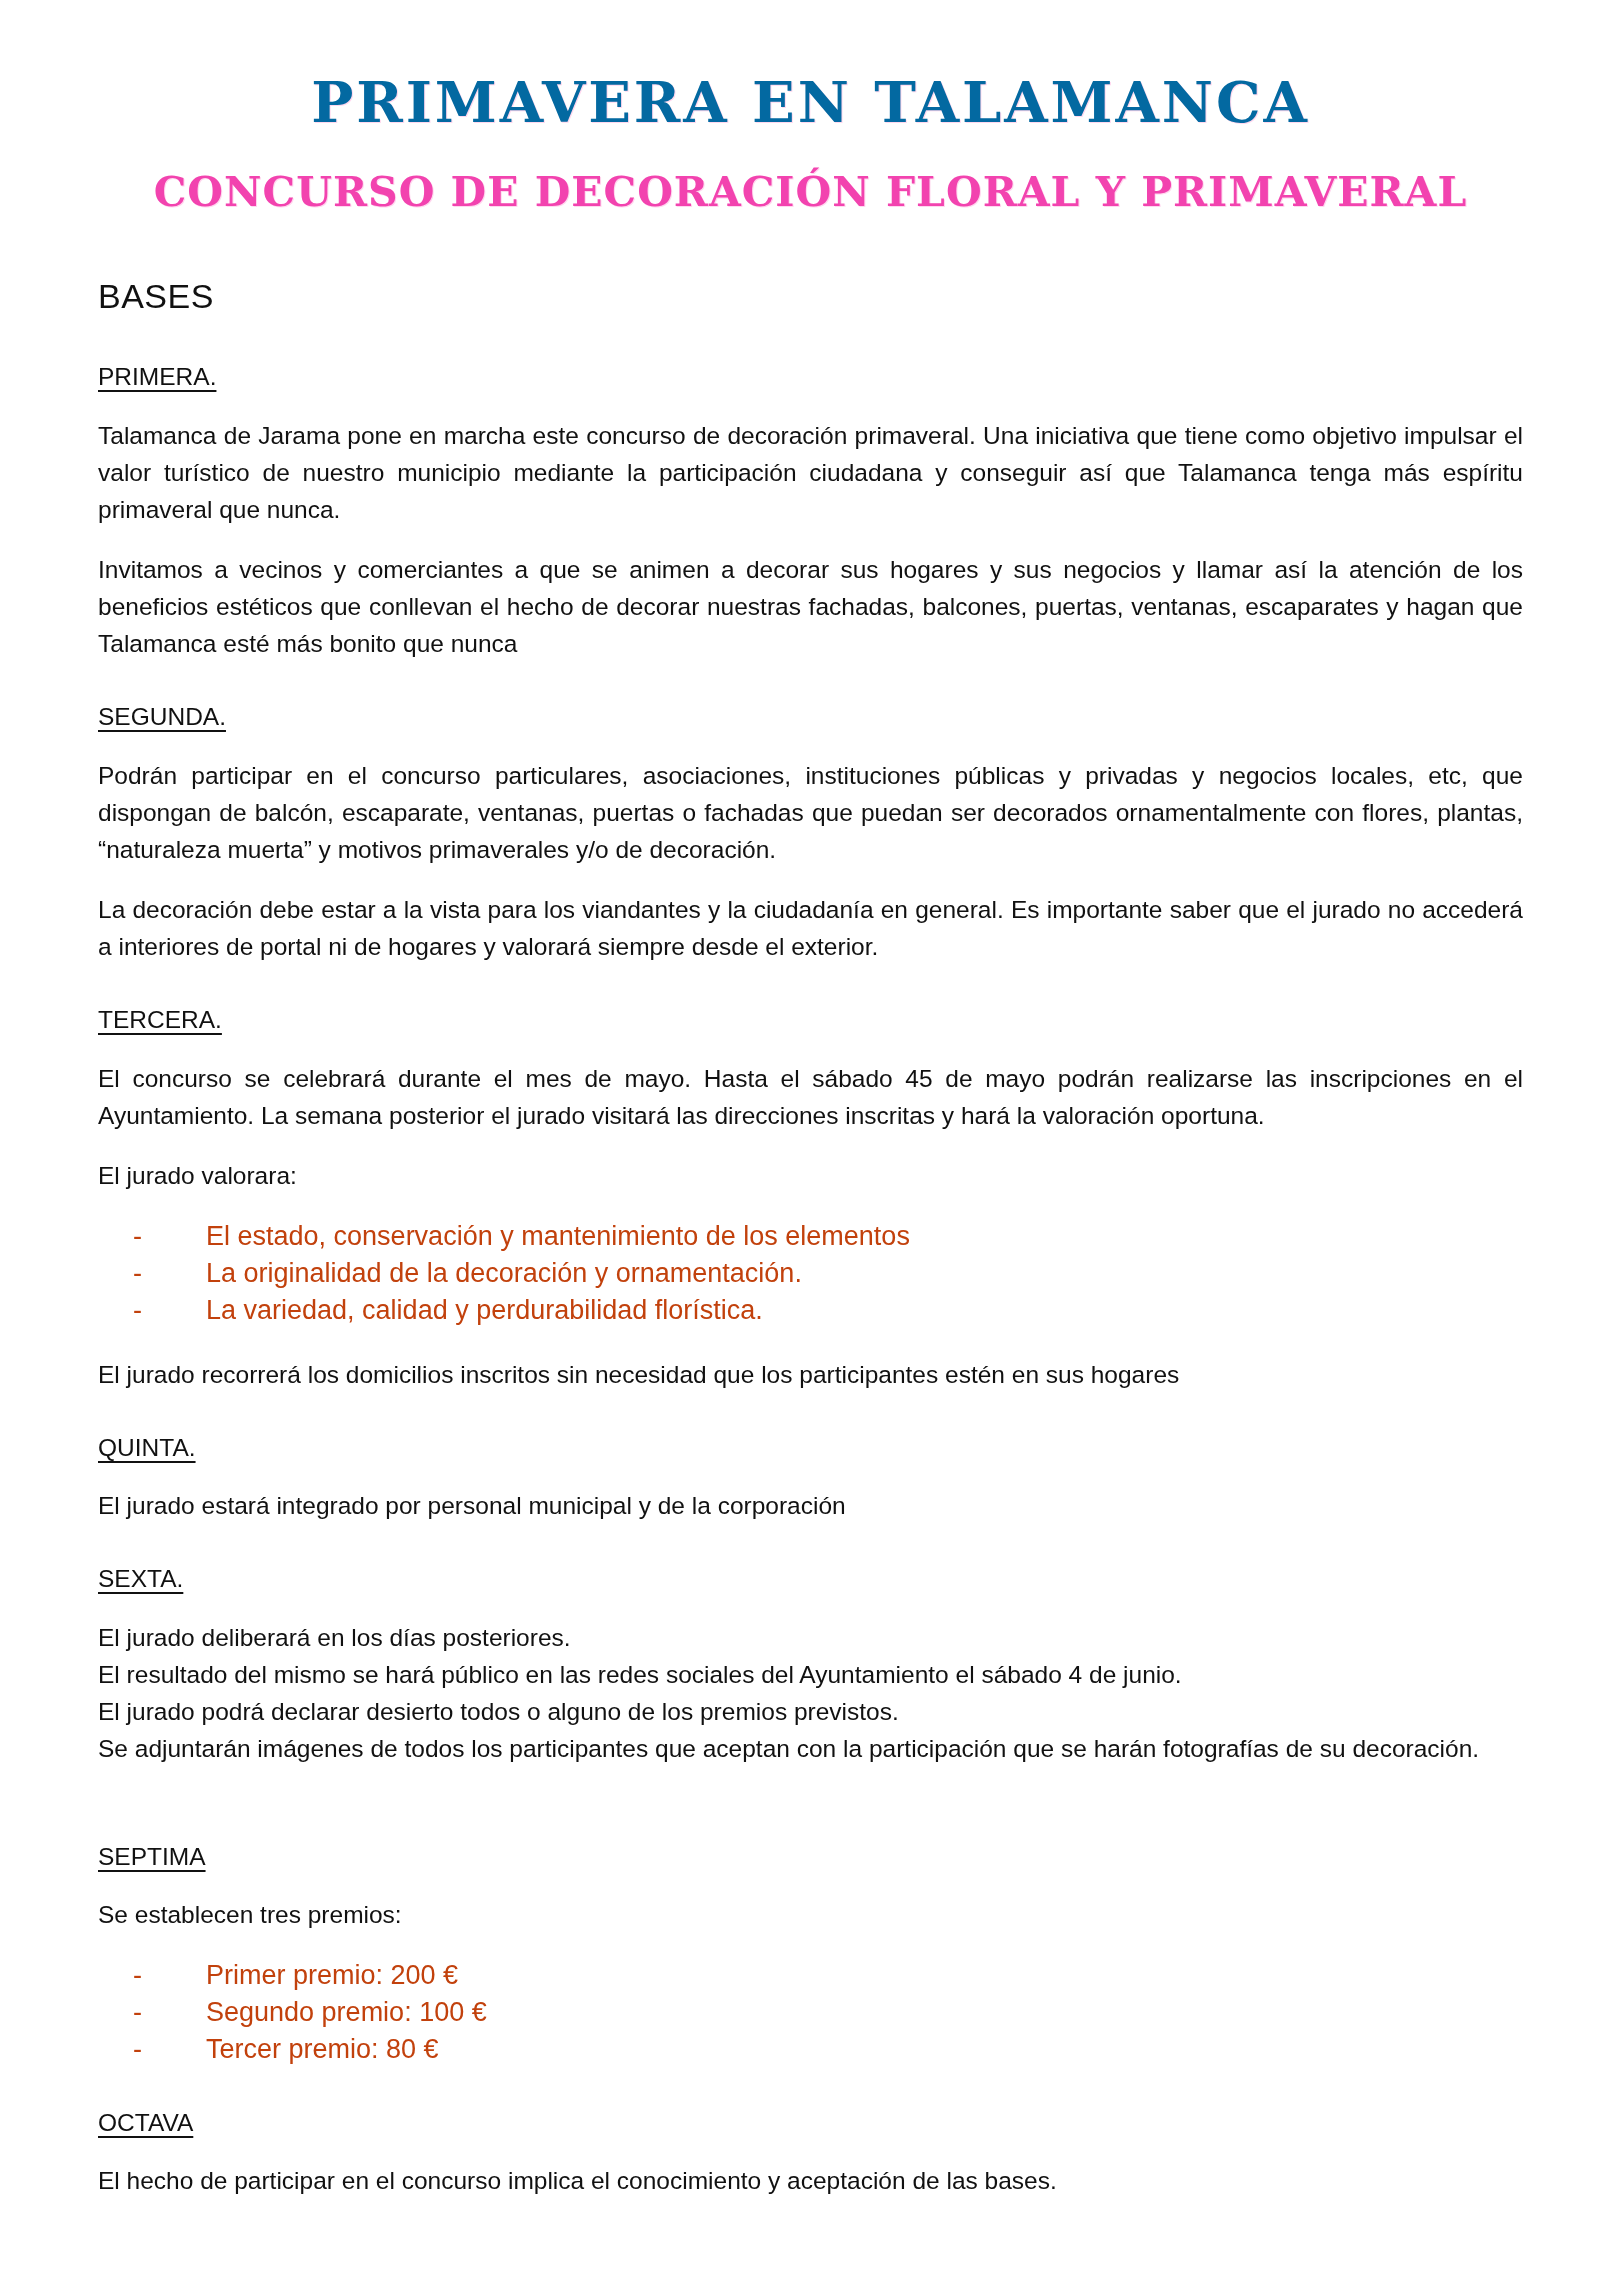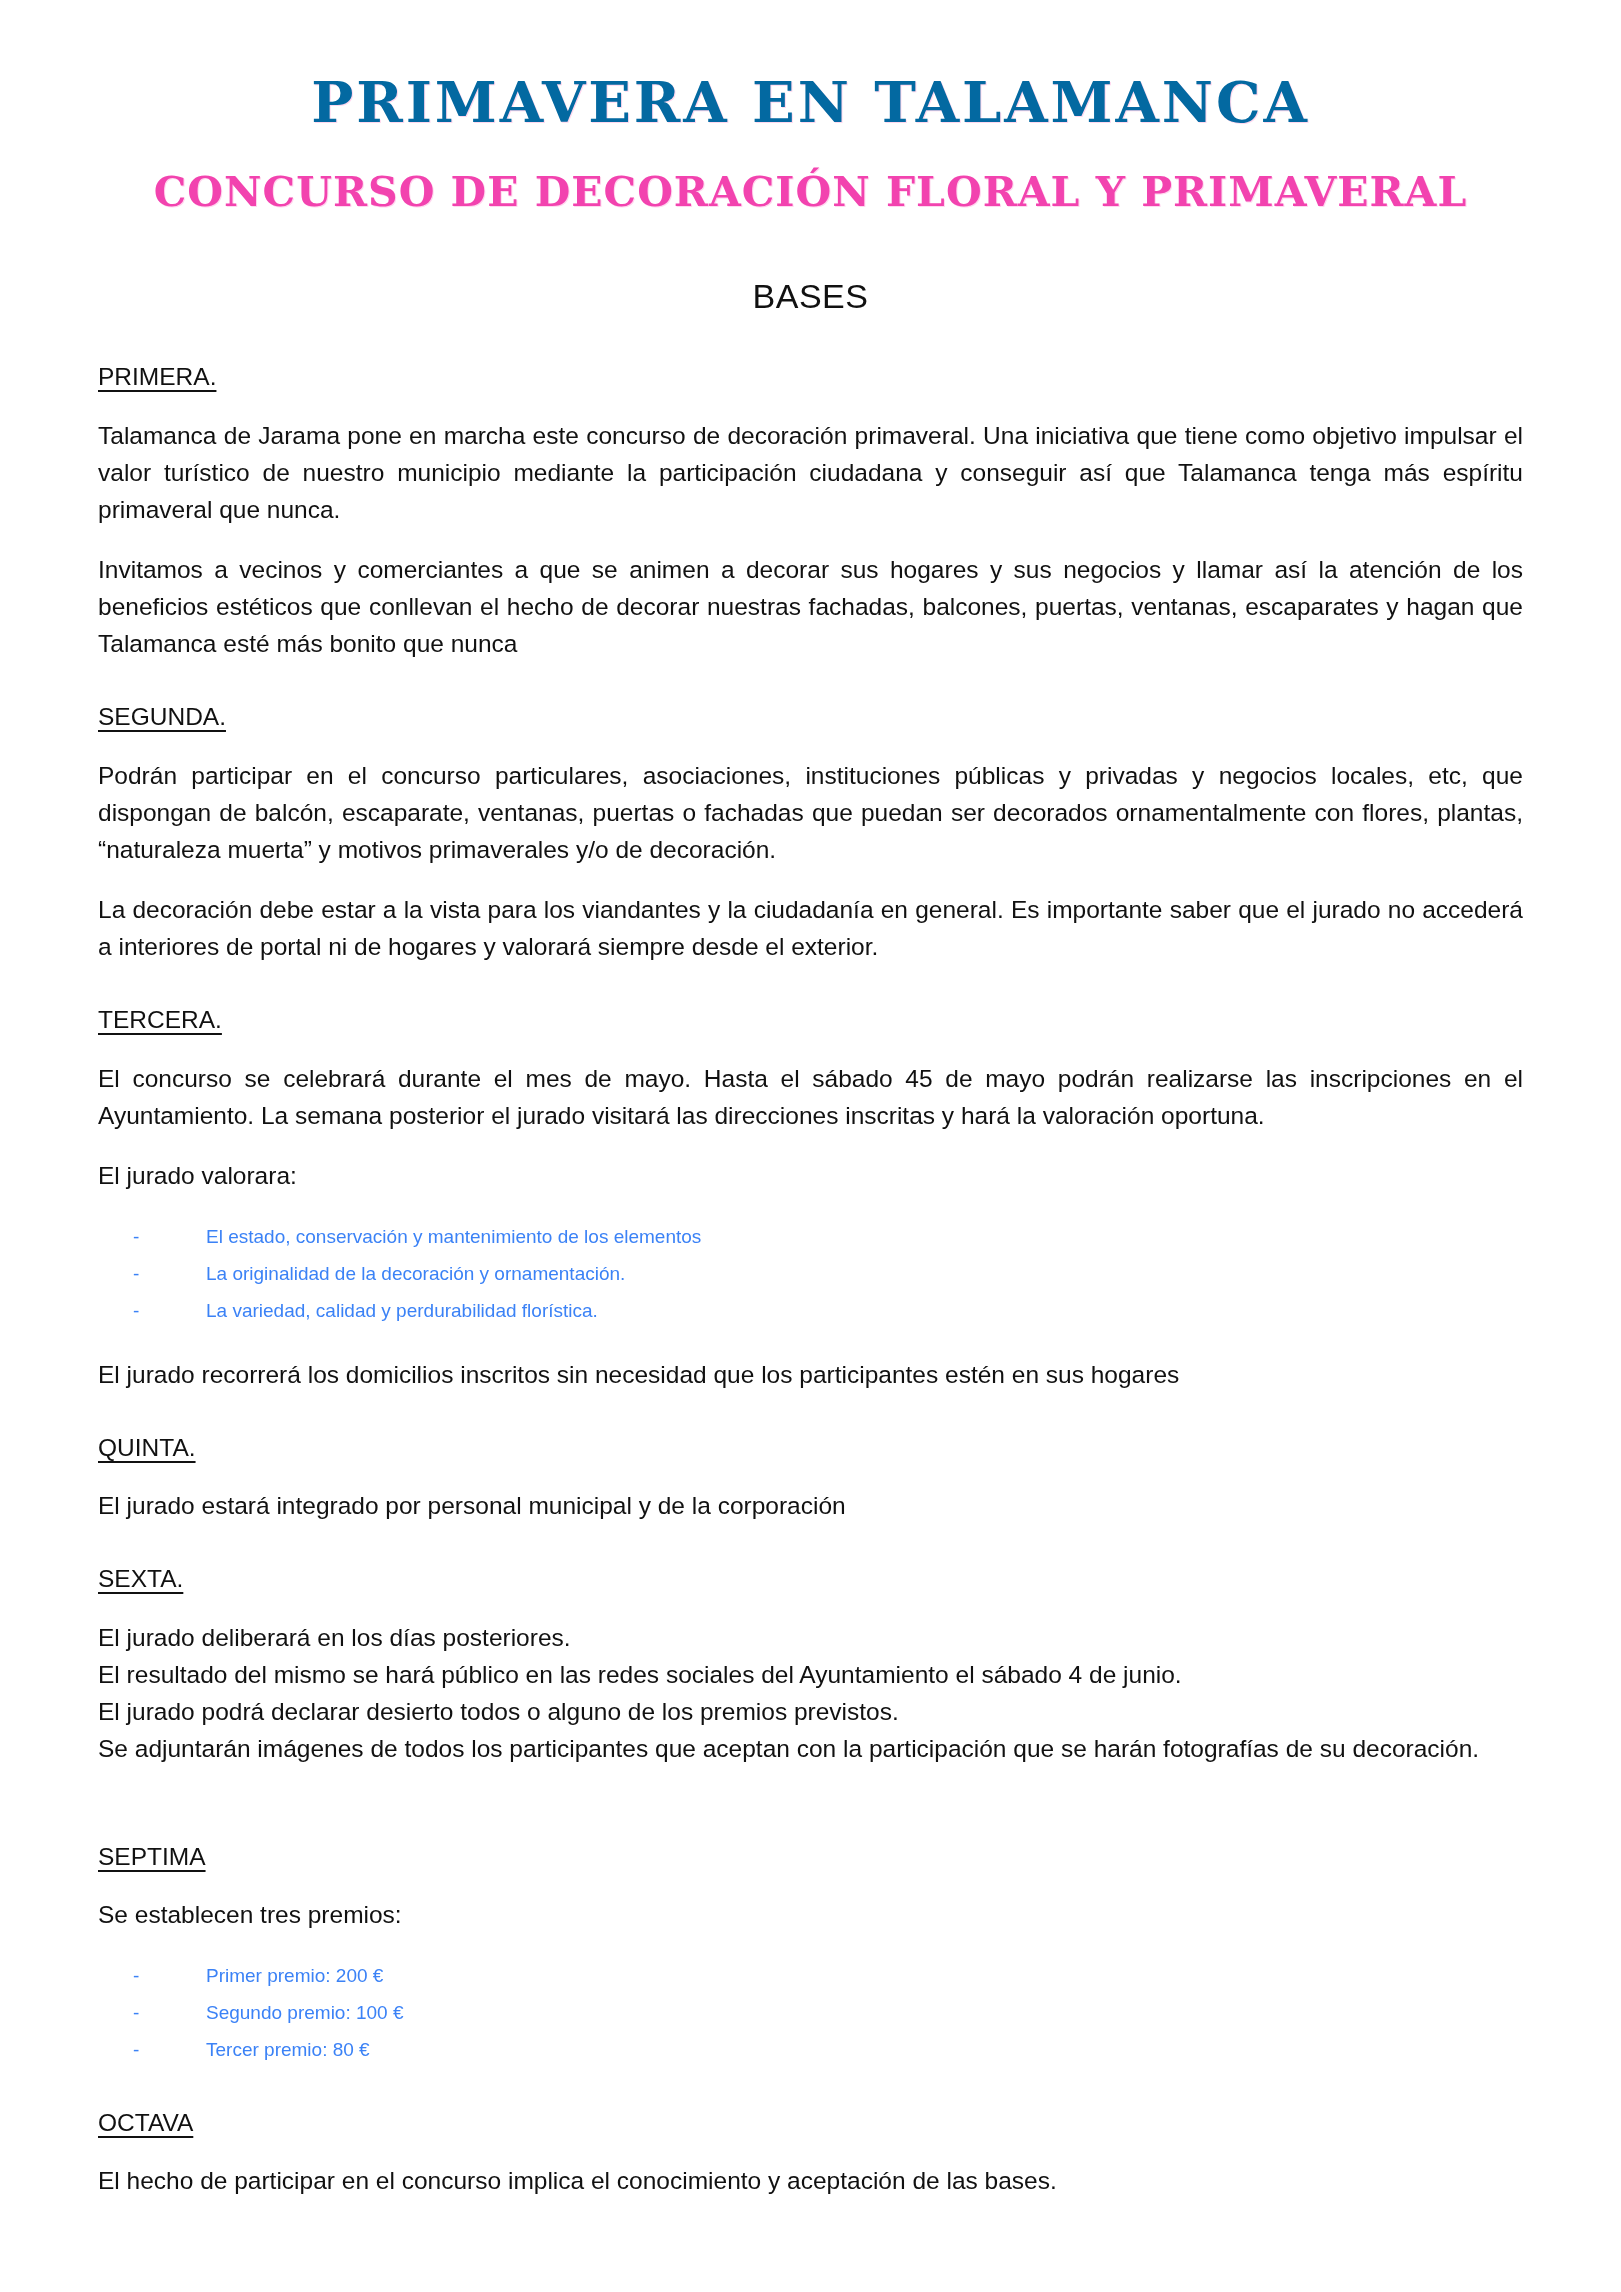--- a/index.html
+++ b/index.html
@@ -35,21 +35,21 @@
     text-align: center;
     font-family: "DejaVu Serif", serif;
     font-weight: bold;
     font-size: 41px;
     letter-spacing: 1px;
     color: #f243af;
     text-shadow: 1px 1px 0 #ffd7ee;
   }
   .bases-heading {
     margin: 0 0 47px 0;
-    text-align: center;
+    text-align: left;
     font-size: 34px;
     font-weight: 500;
     letter-spacing: 0.5px;
     color: #111;
   }
   .section-heading {
     margin: 41px 0 25.5px 0;
     font-size: 24.5px;
     font-weight: 400;
     text-decoration: underline;
@@ -77,23 +77,23 @@
     margin: 0 0 8px 0;
   }
   ul.dash-list {
     list-style: none;
     margin: 5.9px 0 27.4px 0;
     padding: 0;
   }
   ul.dash-list li {
     position: relative;
     padding-left: 108px;
-    font-size: 19px;
+    font-size: 27px;
     line-height: 37px;
-    color: #3b82f6;
+    color: #c2410c;
   }
   ul.dash-list li::before {
     content: "-";
     position: absolute;
     left: 35px;
     top: 0;
   }
 </style>
 </head>
 <body>

